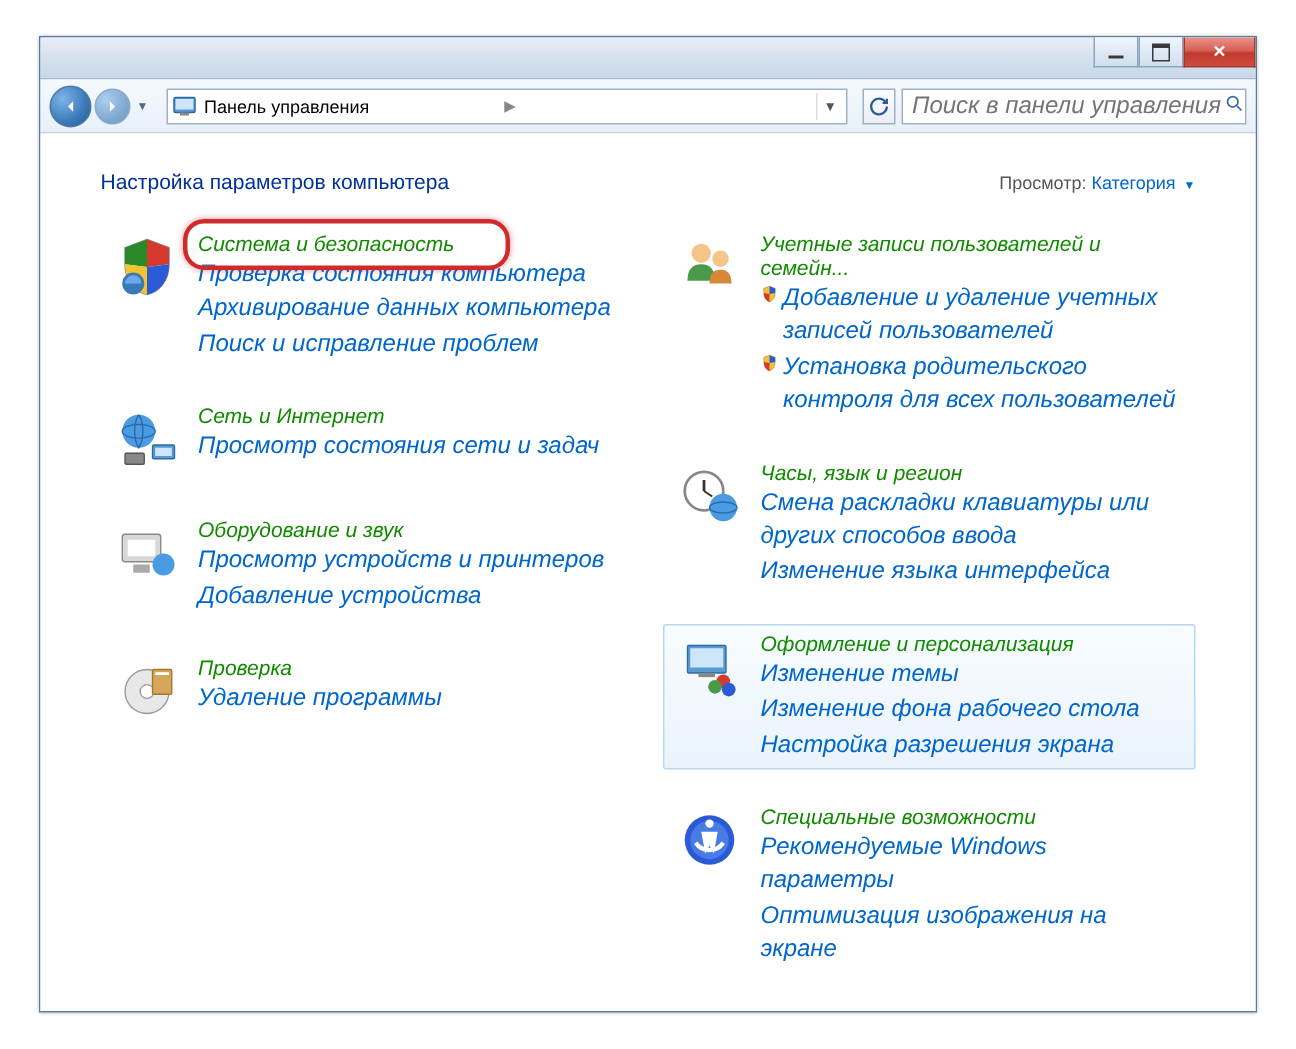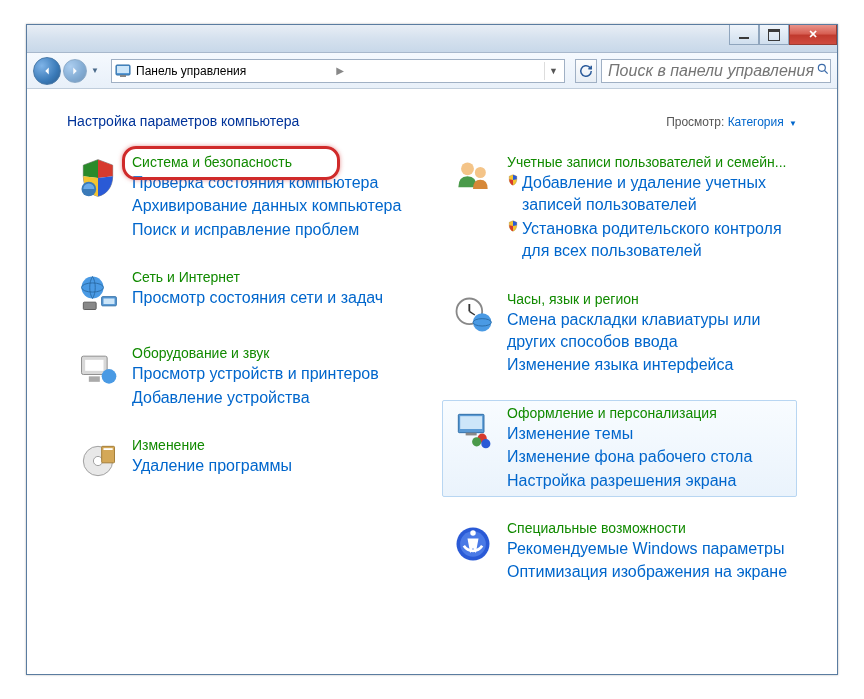--- a/index.html
+++ b/index.html
@@ -37,21 +37,21 @@
 .view-ctl { font-size: 12px; color: #555; }
 .view-ctl .link { color: #0066cc; }
 .view-ctl .dd { font-size: 8px; color: #0066cc; margin-left: 2px; }
 
 .columns { display: flex; gap: 20px; }
 .col { flex: 1; display: flex; flex-direction: column; gap: 18px; }
 
 .cat { display: flex; gap: 10px; padding: 4px 6px; border: 1px solid transparent; border-radius: 2px; }
 .cat.hover { background: linear-gradient(to bottom, #f8fcff, #eaf3fc); border-color: #b8d6f2; }
 .cat-icon { width: 48px; height: 48px; flex-shrink: 0; display: flex; align-items: center; justify-content: center; }
-.cat-body { flex: 1; }
+.cat-body { flex: 1; font-style: italic; }
 .cat-title { color: #118a00; font-size: 14px; margin-bottom: 2px; display: block; }
 .cat-sublinks { display: flex; flex-direction: column; gap: 1px; }
 .sublink { color: #0066cc; font-size: 16px; line-height: 1.4; display: flex; align-items: flex-start; gap: 3px; }
 .shield { width: 12px; height: 12px; flex-shrink: 0; margin-top: 2px; }
 
 .highlight-ring { position: absolute; border: 3px solid #d02a2a; border-radius: 14px; pointer-events: none; box-shadow: 0 0 4px rgba(208,42,42,0.5), inset 0 0 2px rgba(255,255,255,0.6); }
 .ring-wrap { position: relative; }
 </style>
 </head>
 <body>
@@ -194,21 +194,21 @@
             <div class="cat">
               <div class="cat-icon">
                 <svg width="44" height="44" viewBox="0 0 48 48">
                   <circle cx="24" cy="24" r="16" fill="#e8e8e8" stroke="#999"></circle>
                   <circle cx="24" cy="24" r="5" fill="#fff" stroke="#999"></circle>
                   <rect x="28" y="8" width="14" height="18" fill="#d4a858" stroke="#a07830" rx="1"></rect>
                   <rect x="30" y="10" width="10" height="2" fill="#fff"></rect>
                 </svg>
               </div>
               <div class="cat-body">
-                <a class="cat-title">Изменение</a>
+                <a class="cat-title">Проверка</a>
                 <div class="cat-sublinks">
                   <a class="sublink">
                     <span>Удаление программы</span>
                   </a>
                 </div>
               </div>
             </div>
           </div>
       <div class="col" id="right-col">
             <div class="cat">

